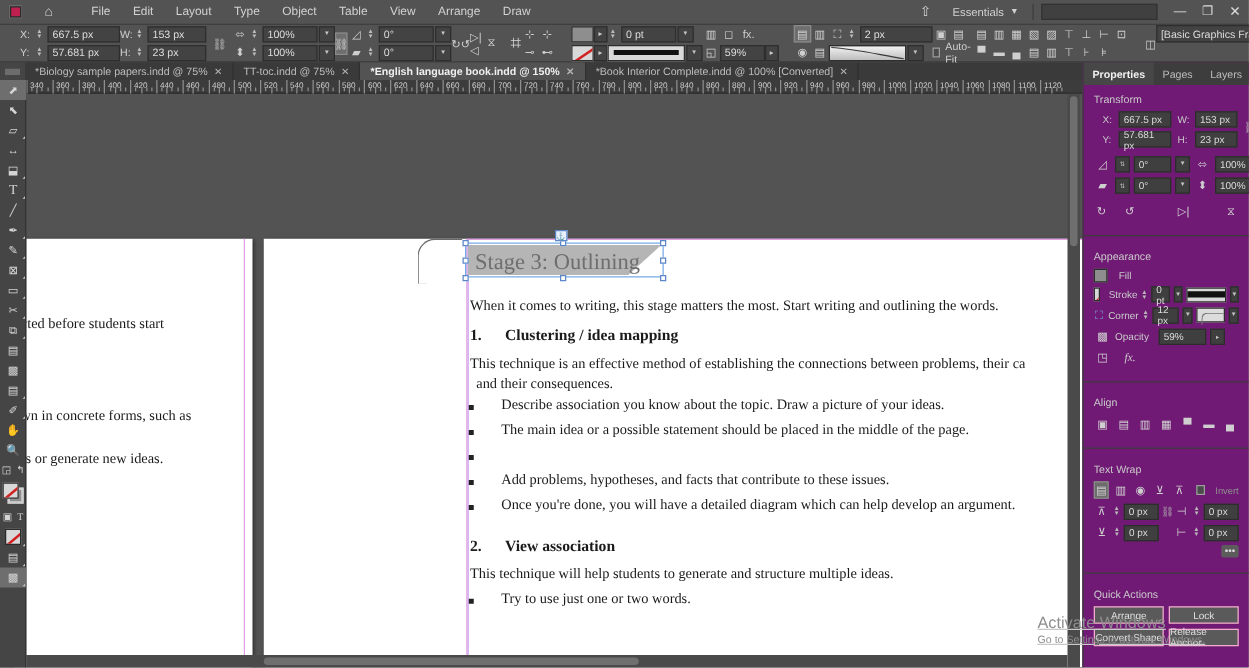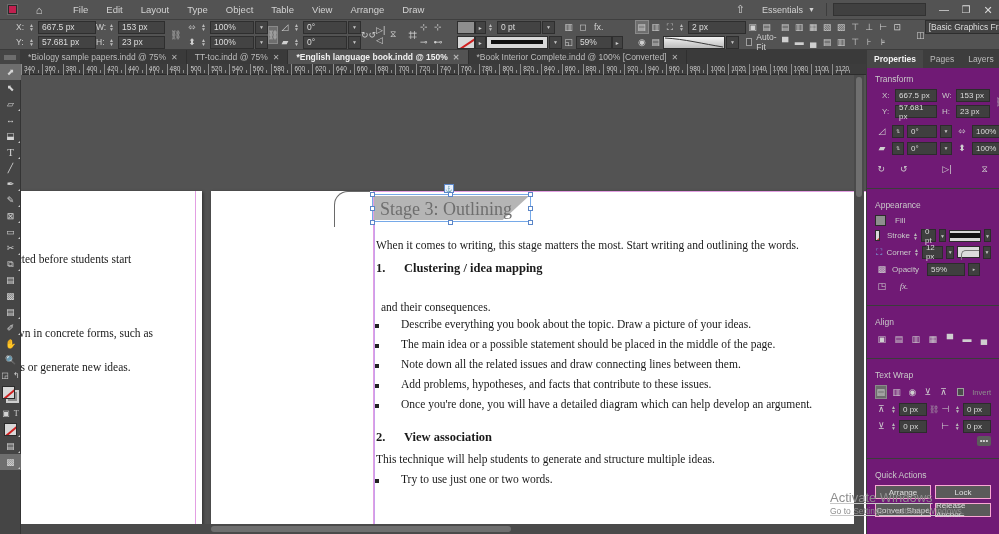--- a/index.html
+++ b/index.html
@@ -534,36 +534,36 @@
         <div class="handle" style="left:159px;top:29px;"></div>
         <div class="handle" style="left:237px;top:29px;"></div>
         <div class="handle" style="left:317px;top:29px;"></div>
         <div class="anchicon" style="left:233px;top:-7px;">⚓</div>
 
         <div class="doctext" style="left:165px;top:48px;font-size:11.5px;">When it comes to writing, this stage matters the most. Start writing and outlining the words.</div>
 
         <div class="doctext" style="left:165px;top:70px;font-size:12.5px;font-weight:bold;">1.</div>
         <div class="doctext" style="left:193px;top:70px;font-size:12.5px;font-weight:bold;">Clustering / idea mapping</div>
 
+        <div class="doctext" style="left:165px;top:94px;font-size:11.5px;white-space:nowrap;">This technique is an effective method of establishing the connections between problems, their ca</div>
         <div class="doctext" style="left:170px;top:110px;font-size:11.5px;">and their consequences.</div>
 
         <div style="position:absolute;left:164px;top:130px;">
           <span style="position:absolute;left:0;top:3px;width:4px;height:4px;background:#222;"></span>
           </div>
-        <div class="doctext" style="left:190px;top:127px;font-size:11.5px;">Describe everything you book about the topic. Draw a picture of your ideas.</div>
+        <div class="doctext" style="left:190px;top:127px;font-size:11.5px;">Describe association you know about the topic. Draw a picture of your ideas.</div>
 
         <div style="position:absolute;left:164px;top:150px;">
           <span style="position:absolute;left:0;top:3px;width:4px;height:4px;background:#222;"></span>
           </div>
         <div class="doctext" style="left:190px;top:147px;font-size:11.5px;">The main idea or a possible statement should be placed in the middle of the page.</div>
 
         <div style="position:absolute;left:164px;top:170px;">
           <span style="position:absolute;left:0;top:3px;width:4px;height:4px;background:#222;"></span>
           </div>
-        <div class="doctext" style="left:190px;top:167px;font-size:11.5px;">Note down all the related issues and draw connecting lines between them.</div>
 
         <div style="position:absolute;left:164px;top:190px;">
           <span style="position:absolute;left:0;top:3px;width:4px;height:4px;background:#222;"></span>
           </div>
         <div class="doctext" style="left:190px;top:187px;font-size:11.5px;">Add problems, hypotheses, and facts that contribute to these issues.</div>
 
         <div style="position:absolute;left:164px;top:210px;">
           <span style="position:absolute;left:0;top:3px;width:4px;height:4px;background:#222;"></span>
           </div>
         <div class="doctext" style="left:190px;top:207px;font-size:11.5px;">Once you're done, you will have a detailed diagram which can help develop an argument.</div>

